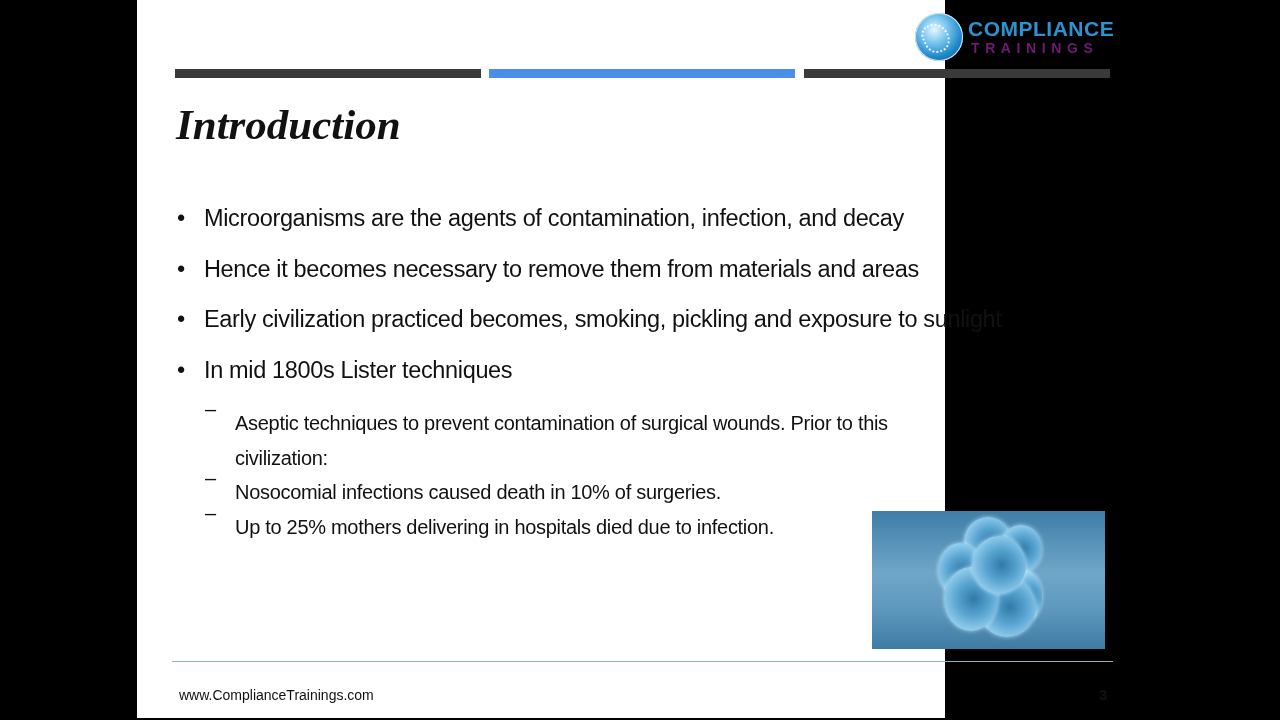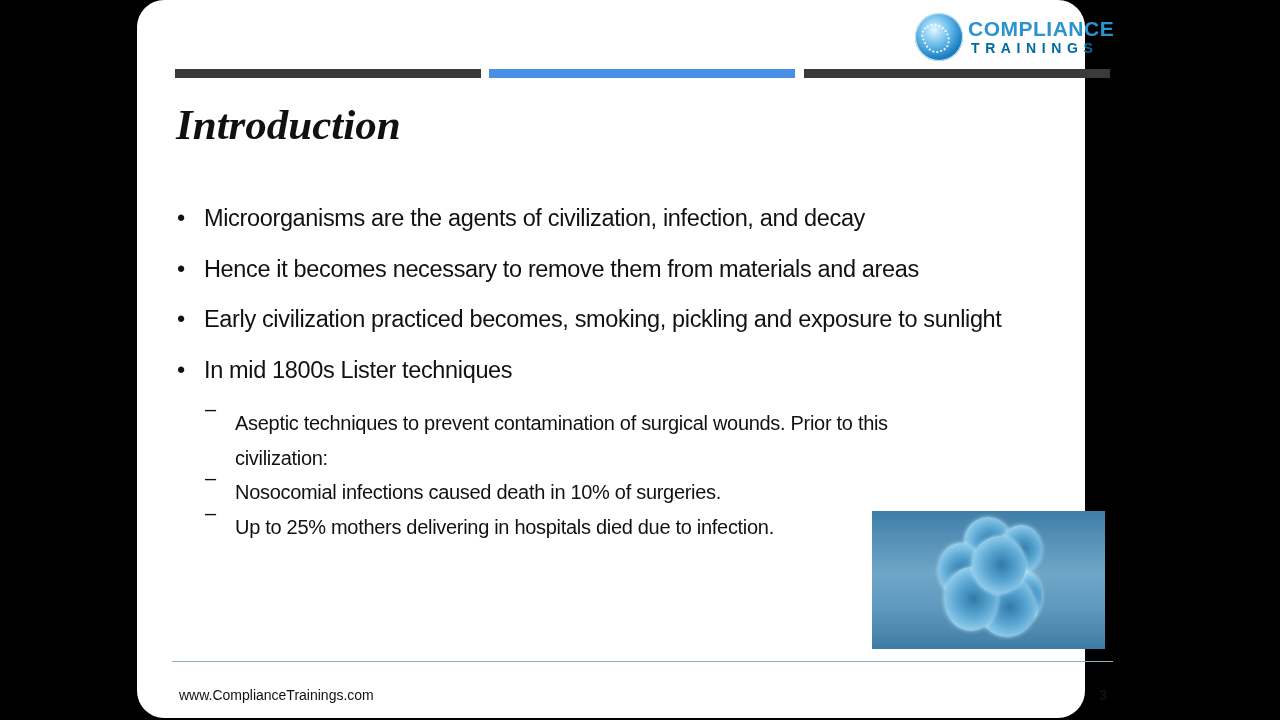--- a/index.html
+++ b/index.html
@@ -1,25 +1,25 @@
 <!DOCTYPE html>
 <html><head>
 <meta charset="utf-8">
 <style>
   html,body{margin:0;padding:0;}
   body{width:1280px;height:720px;background:#000;position:relative;overflow:hidden;font-family:"Liberation Sans",sans-serif;}
-  .slide{position:absolute;left:137px;top:0;width:948px;height:718px;background:#fff;border-radius:27px;}
+  .slide{position:absolute;left:137px;top:0;width:808px;height:718px;background:#fff;}
   .logo{position:absolute;left:778px;top:13px;width:190px;height:50px;}
   .globe{position:absolute;left:0;top:0;width:48px;height:48px;border-radius:50%;
     background:radial-gradient(circle at 40% 35%,#e8f6ff 0%,#7cc7f0 30%,#1d86c8 65%,#0a4f86 100%);
     box-shadow:0 0 0 1px #d5e9f5 inset;}
   .globe::after{content:"";position:absolute;left:8px;top:10px;width:22px;height:26px;border-radius:40% 60% 50% 50%;
     border:2px dotted rgba(255,255,255,.85);transform:rotate(-25deg);}
   .logo-top{position:absolute;left:53px;top:4px;font-size:21px;font-weight:bold;color:#2a93d0;letter-spacing:0.5px;white-space:nowrap;}
-  .logo-bot{position:absolute;left:56px;top:27px;font-size:14px;font-weight:bold;color:#0369a1;letter-spacing:5.6px;white-space:nowrap;}
+  .logo-bot{position:absolute;left:56px;top:27px;font-size:14px;font-weight:bold;color:#701a75;letter-spacing:5.6px;white-space:nowrap;}
   .bar{position:absolute;top:69px;height:9px;}
   .bar.dark{background:#3a3a3a;}
   .bar.blue{background:#4a8fe7;}
   .title{position:absolute;left:39px;top:100px;font-family:"Liberation Serif","DejaVu Serif",serif;font-style:italic;font-weight:bold;font-size:43px;color:#111;white-space:nowrap;text-align:center;}
   .bl{position:absolute;white-space:nowrap;color:#111;font-size:23.5px;letter-spacing:-0.35px;}
   .bl .dot{position:absolute;left:0;top:0;}
   .bl .txt{position:absolute;left:27px;top:0;}
   .sub{position:absolute;white-space:nowrap;color:#111;font-size:20px;letter-spacing:-0.3px;}
   .sub .dash{position:absolute;left:0;top:0;}
   .sub .txt{position:absolute;left:30px;top:14px;}
@@ -44,21 +44,21 @@
   </div>
 
   <div class="bar dark" style="left:38px;width:306px;"></div>
   <div class="bar blue" style="left:352px;width:306px;"></div>
   <div class="bar dark" style="left:667px;width:306px;"></div>
 
   <div class="title">Introduction</div>
 
   <div class="bl" style="left:40px;top:205px;">
     <span class="dot">•</span>
-    <span class="txt">Microorganisms are the agents of civilization, infection, and decay</span>
+    <span class="txt">Microorganisms are the agents of contamination, infection, and decay</span>
   </div>
   <div class="bl" style="left:40px;top:256px;">
     <span class="dot">•</span>
     <span class="txt">Hence it becomes necessary to remove them from materials and areas</span>
   </div>
   <div class="bl" style="left:40px;top:306px;">
     <span class="dot">•</span>
     <span class="txt">Early civilization practiced becomes, smoking, pickling and exposure to sunlight</span>
   </div>
   <div class="bl" style="left:40px;top:357px;">

